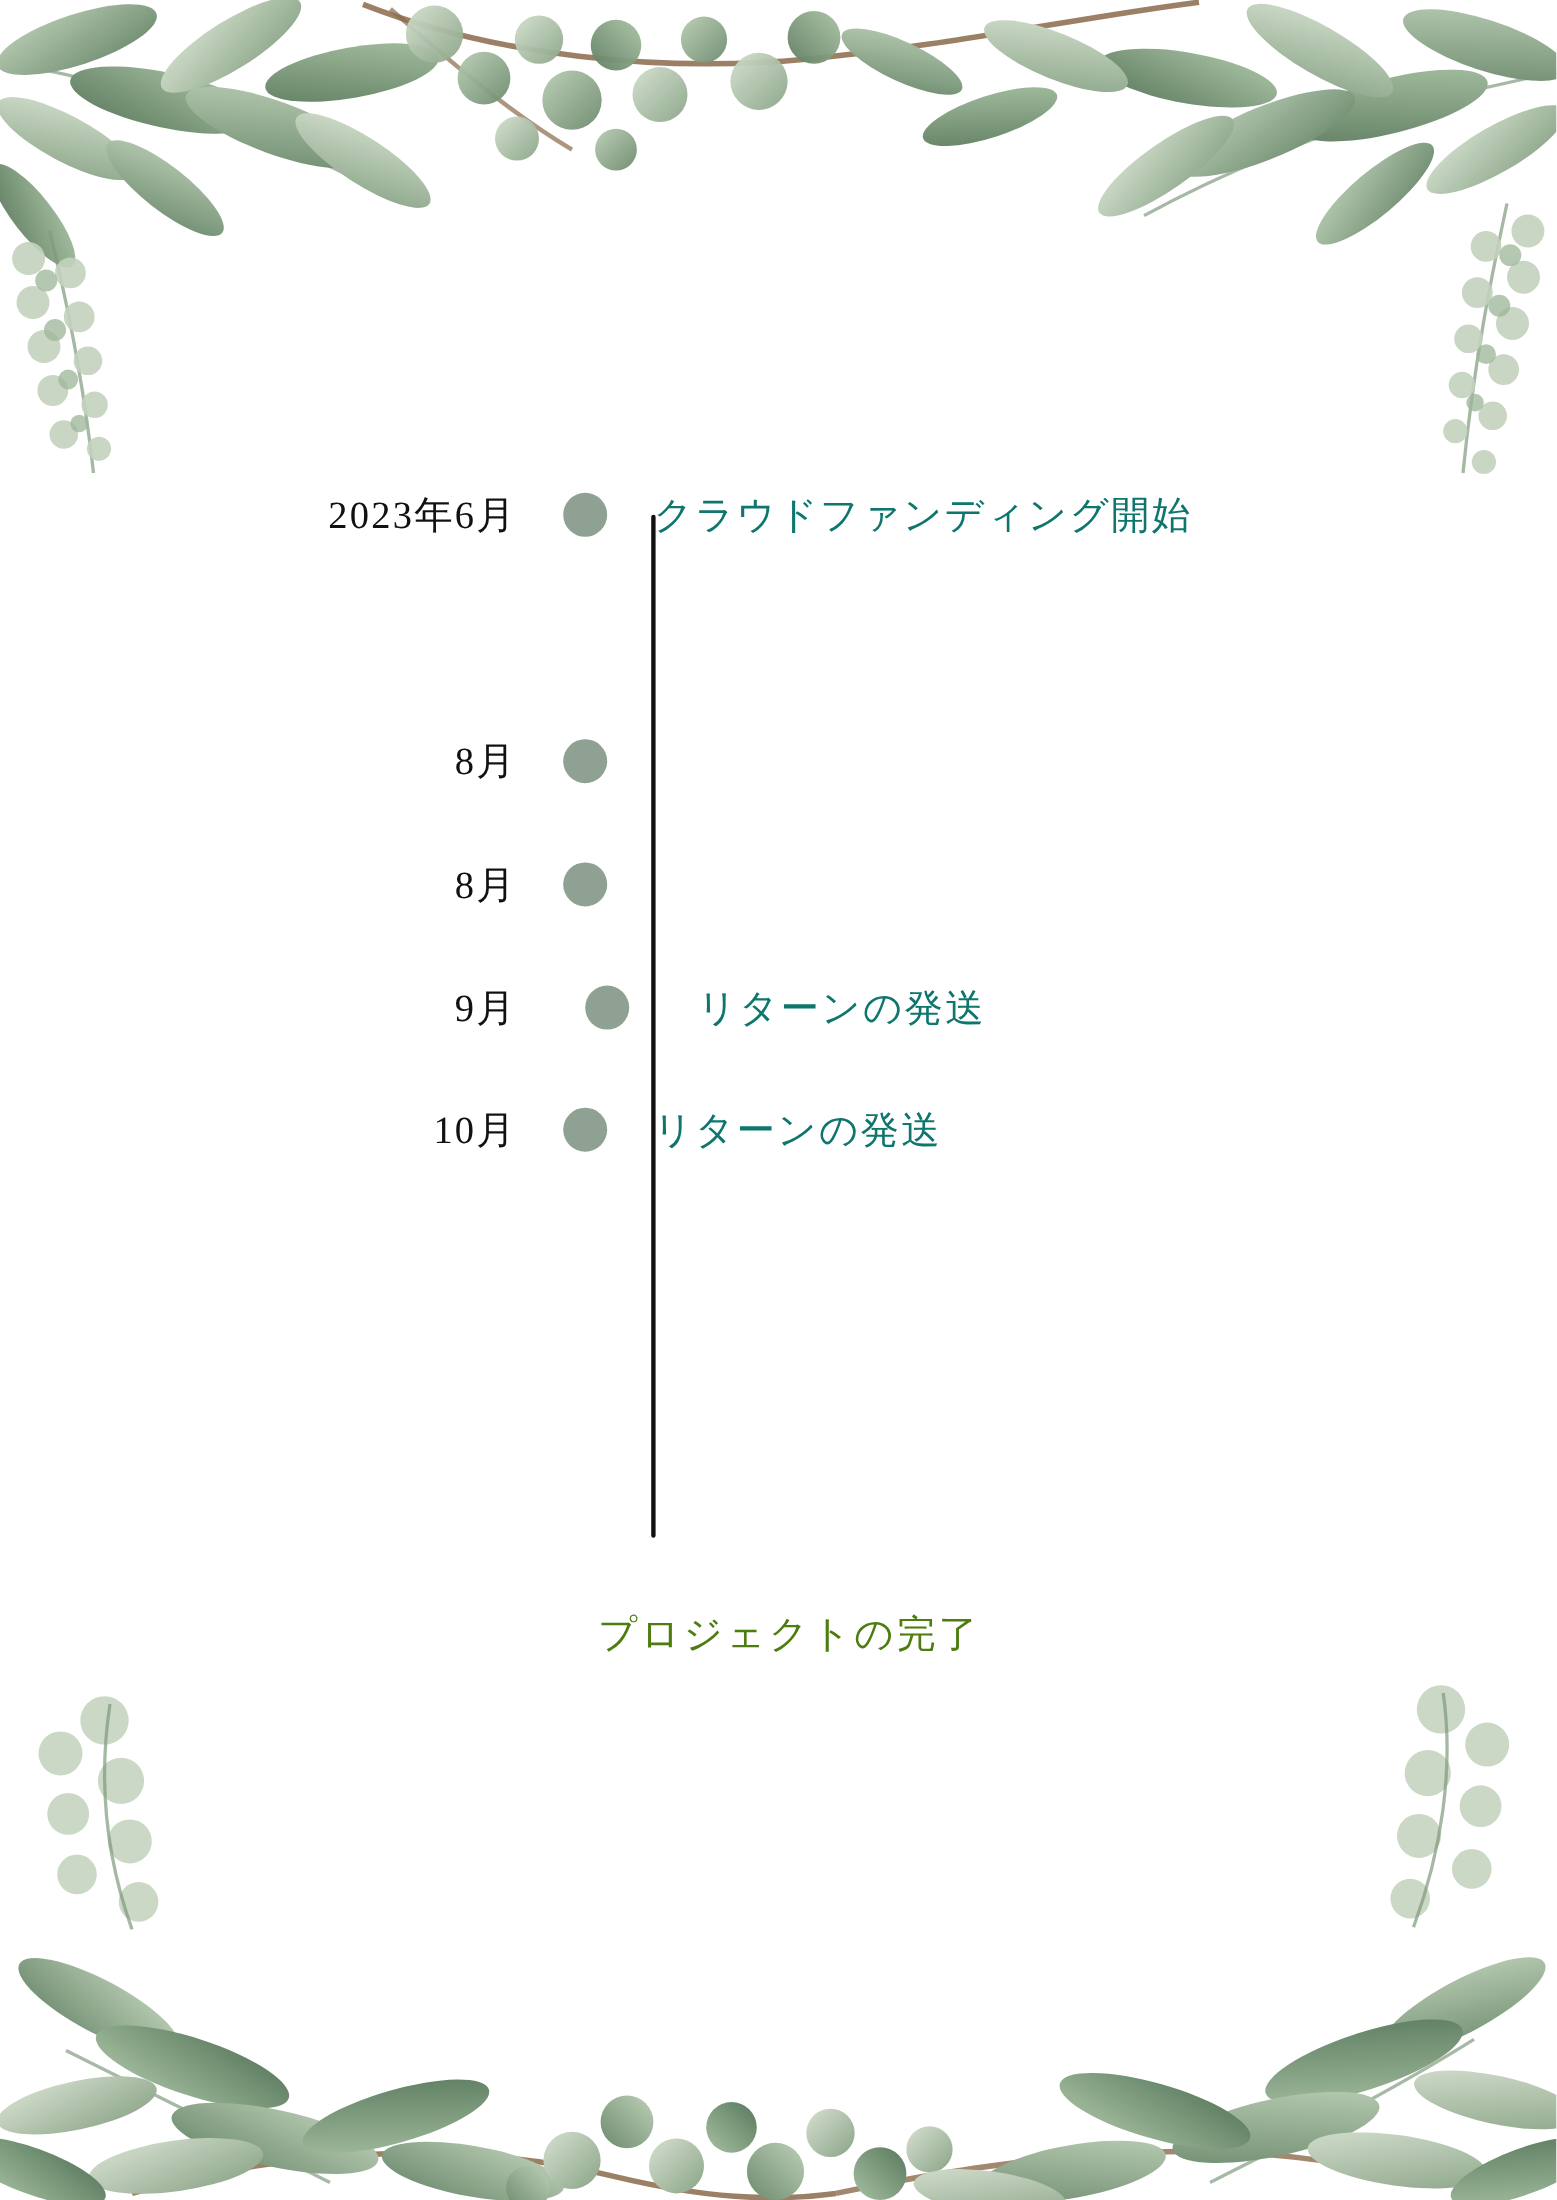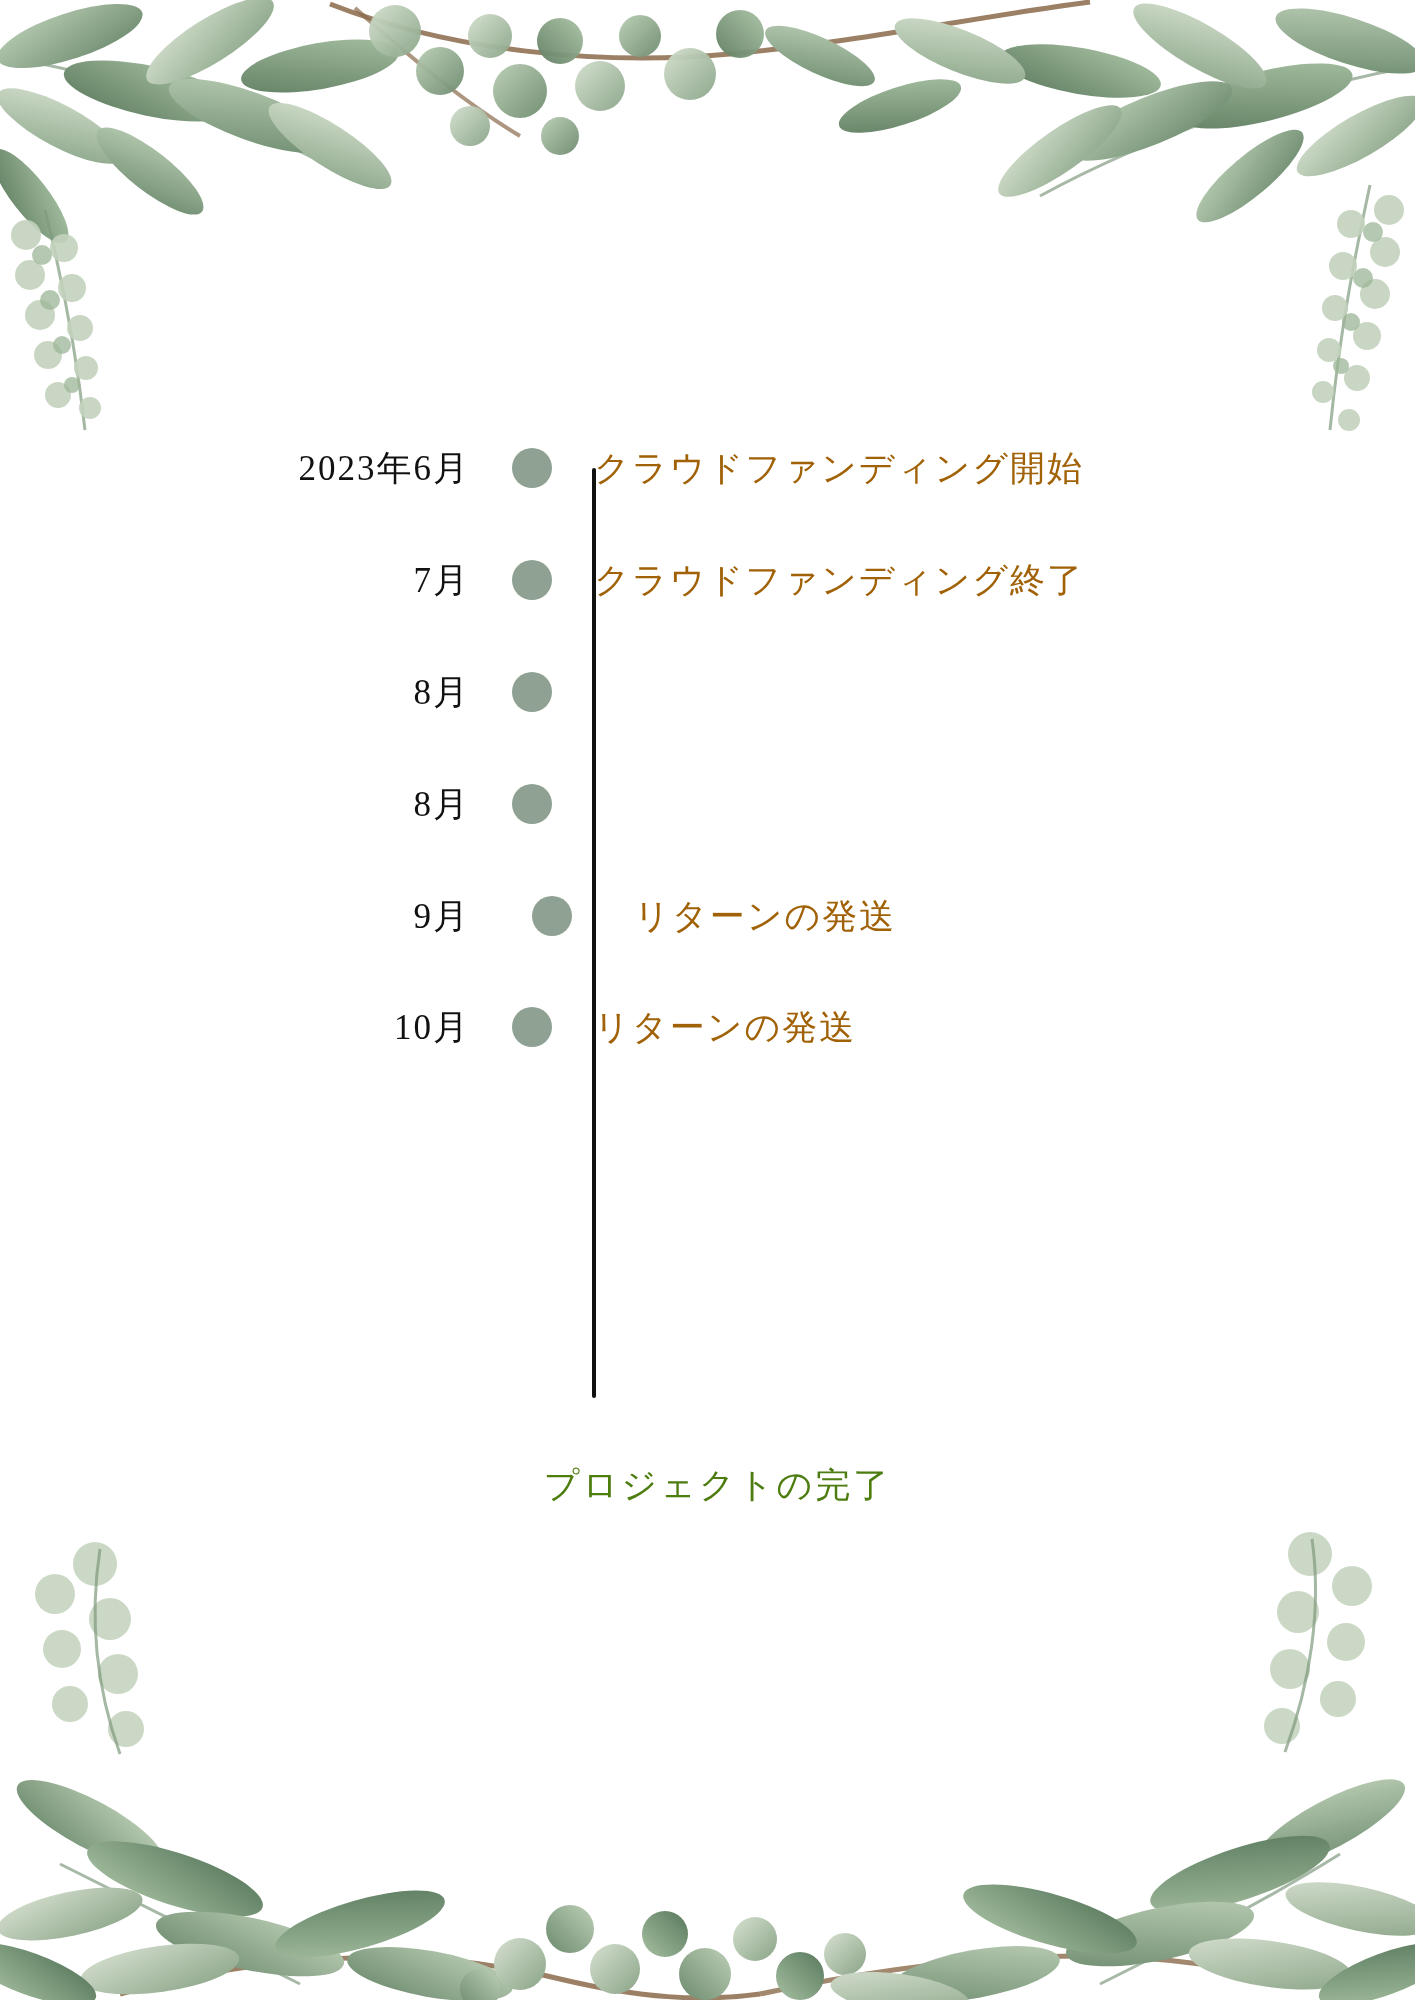--- a/index.html
+++ b/index.html
@@ -90,21 +90,21 @@
   .tl-dot {
     width: 40px;
     height: 40px;
     border-radius: 50%;
     background: #8fa193;
   }
   .tl-label {
     flex: 1;
     font-size: 35px;
     letter-spacing: 2px;
-    color: #a16207;
+    color: #0f766e;
     white-space: nowrap;
   }
   .tl-footer {
     position: absolute;
     top: 1462px;
     left: 0;
     width: 1415px;
     text-align: center;
     font-size: 35px;
     letter-spacing: 3px;
@@ -307,27 +307,20 @@
   <div class="axis"></div>
 
   <div class="tl-row" style="top:438px;">
     <div class="tl-date">2023年6月</div>
     <div class="tl-dot-cell">
       <div class="tl-dot"></div>
     </div>
     <div class="tl-label">クラウドファンディング開始</div>
   </div>
 
-  <div class="tl-row" style="top:550px;">
-    <div class="tl-date">7月</div>
-    <div class="tl-dot-cell">
-      <div class="tl-dot"></div>
-    </div>
-    <div class="tl-label">クラウドファンディング終了</div>
-  </div>
 
   <div class="tl-row" style="top:662px;">
     <div class="tl-date">8月</div>
     <div class="tl-dot-cell">
       <div class="tl-dot"></div>
     </div>
   </div>
 
   <div class="tl-row" style="top:774px;">
     <div class="tl-date">8月</div>

